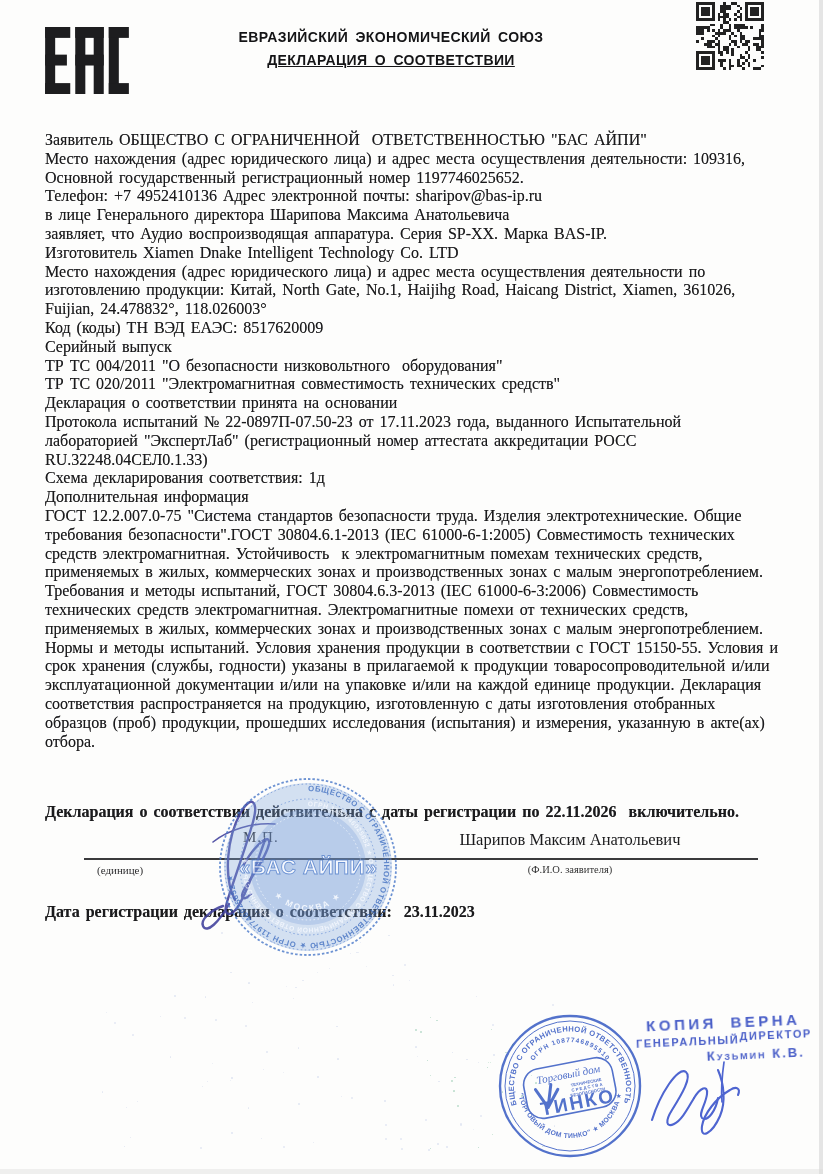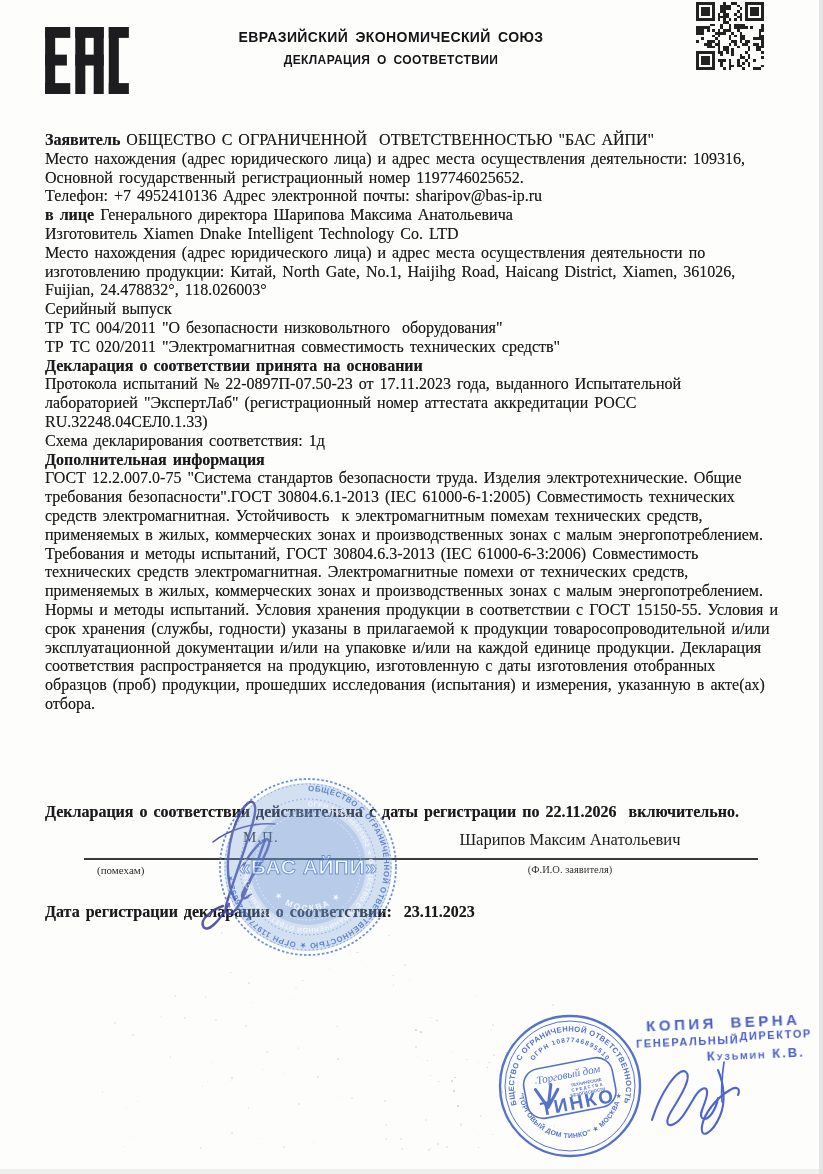--- a/index.html
+++ b/index.html
@@ -6,28 +6,28 @@
   .page{position:relative;width:823px;height:1174px;margin:0 auto;background:#fdfdfc;overflow:hidden;
         font-family:"Liberation Serif","DejaVu Serif",serif;color:#1b1b1d;}
   .page::after{content:"";position:absolute;right:0;top:0;width:4px;height:100%;background:#d8d8d8;opacity:.65;}
   .page::before{content:"";position:absolute;left:0;bottom:0;width:100%;height:5px;background:#e6e6e4;opacity:.6;}
 
   
   .eac-logo{position:absolute;left:45px;top:27px;width:84px;height:67px;}
   .doc-title{position:absolute;left:171px;top:26px;width:440px;text-align:center;
              font-family:"Liberation Sans","DejaVu Sans",sans-serif;font-weight:bold;color:#141416;}
   .doc-title .t1{font-size:14px;letter-spacing:.4px;line-height:23px;word-spacing:3px;}
-  .doc-title .t2{font-size:12px;letter-spacing:.4px;line-height:23px;word-spacing:3px;}
+  .doc-title .t2{font-size:14px;letter-spacing:.4px;line-height:23px;word-spacing:3px;text-decoration:underline;}
   .qr{position:absolute;left:695px;top:2px;width:70px;height:68px;}
 
   
   .body-lines{position:absolute;left:45px;top:131px;width:750px;}
   .tline{white-space:pre;font-size:16px;line-height:18.8px;height:18.8px;word-spacing:2px;
          text-shadow:0 0 .3px rgba(25,25,28,.55);}
-  .tline .b{font-weight:bold;}
+  .tline .b{font-weight:normal;}
 
   .abs-line{position:absolute;white-space:pre;font-size:16px;word-spacing:2px;
             text-shadow:0 0 .3px rgba(25,25,28,.55);}
   .bold{font-weight:bold;}
 
   
   .rule{position:absolute;left:84px;top:858px;width:674px;height:2px;background:#3a3a3c;}
   .mp{position:absolute;left:243px;top:829px;font-size:15px;letter-spacing:1px;color:#2e2e30;}
   .sig-caption{position:absolute;left:97px;top:864px;font-size:11px;color:#2c2c2e;}
   .declarant-name{position:absolute;left:420px;top:830px;width:300px;text-align:center;font-size:16.5px;}
@@ -351,24 +351,26 @@
       <rect x="22" y="24" width="1" height="1" fill="#222"></rect>
       <rect x="23" y="24" width="1" height="1" fill="#222"></rect>
     </svg>
 
   <div class="body-lines">
       <div class="tline"><span class="b">Заявитель </span><span>ОБЩЕСТВО С ОГРАНИЧЕННОЙ  ОТВЕТСТВЕННОСТЬЮ "БАС АЙПИ"</span></div>
       <div class="tline"><span>Место нахождения (адрес юридического лица) и адрес места осуществления деятельности: 109316,</span></div>
       <div class="tline"><span>Основной государственный регистрационный номер 1197746025652.</span></div>
       <div class="tline"><span>Телефон: +7 4952410136 Адрес электронной почты: sharipov@bas-ip.ru</span></div>
       <div class="tline"><span class="b">в лице </span><span>Генерального директора Шарипова Максима Анатольевича</span></div>
+      <div class="tline"><span class="b">заявляет, что </span><span>Аудио воспроизводящая аппаратура. Серия SP-XX. Марка BAS-IP.</span></div>
       <div class="tline"><span>Изготовитель Xiamen Dnake Intelligent Technology Co. LTD</span></div>
       <div class="tline"><span>Место нахождения (адрес юридического лица) и адрес места осуществления деятельности по</span></div>
       <div class="tline"><span>изготовлению продукции: Китай, North Gate, No.1, Haijihg Road, Haicang District, Xiamen, 361026,</span></div>
       <div class="tline"><span>Fuijian, 24.478832°, 118.026003°</span></div>
+      <div class="tline"><span>Код (коды) ТН ВЭД ЕАЭС: 8517620009</span></div>
       <div class="tline"><span>Серийный выпуск</span></div>
       <div class="tline"><span>ТР ТС 004/2011 "О безопасности низковольтного  оборудования"</span></div>
       <div class="tline"><span>ТР ТС 020/2011 "Электромагнитная совместимость технических средств"</span></div>
       <div class="tline"><span class="b">Декларация о соответствии принята на основании</span></div>
       <div class="tline"><span>Протокола испытаний № 22-0897П-07.50-23 от 17.11.2023 года, выданного Испытательной</span></div>
       <div class="tline"><span>лабораторией "ЭкспертЛаб" (регистрационный номер аттестата аккредитации РОСС</span></div>
       <div class="tline"><span>RU.32248.04СЕЛ0.1.33)</span></div>
       <div class="tline"><span>Схема декларирования соответствия: 1д</span></div>
       <div class="tline"><span class="b">Дополнительная информация</span></div>
       <div class="tline"><span>ГОСТ 12.2.007.0-75 "Система стандартов безопасности труда. Изделия электротехнические. Общие</span></div>
@@ -383,21 +385,21 @@
       <div class="tline"><span>эксплуатационной документации и/или на упаковке и/или на каждой единице продукции. Декларация</span></div>
       <div class="tline"><span>соответствия распространяется на продукцию, изготовленную с даты изготовления отобранных</span></div>
       <div class="tline"><span>образцов (проб) продукции, прошедших исследования (испытания) и измерения, указанную в акте(ах)</span></div>
       <div class="tline"><span>отбора.</span></div>
     </div>
 
   <div class="abs-line bold" style="left:45px;top:803px;">Декларация о соответствии действительна с даты регистрации по 22.11.2026  включительно.</div>
 
   <div class="mp">М.П.</div>
   <div class="rule"></div>
-  <div class="sig-caption">(помехам)</div>
+  <div class="sig-caption">(единице)</div>
   <div class="declarant-name">Шарипов Максим Анатольевич</div>
   <div class="declarant-caption">(Ф.И.О. заявителя)</div>
 
   <div class="abs-line bold" style="left:45px;top:903px;">Дата регистрации декларации о соответствии:  23.11.2023</div>
 
   <svg class="sig-sharipov" viewBox="0 0 140 155">
     <g fill="none" stroke="#3f3f9c" stroke-width="2.4" stroke-linecap="round">
       <path d="M 52,118 C 40,95 44,55 58,30 C 68,13 76,18 70,40 C 62,68 50,100 44,120 C 40,133 46,136 54,126 C 64,112 74,80 82,58"></path>
       <path d="M 60,84 C 72,62 88,50 86,62 C 83,76 70,92 62,106 C 56,116 60,120 68,112"></path>
       <path d="M 46,122 C 36,140 24,152 20,144 C 17,138 28,128 40,124"></path>

